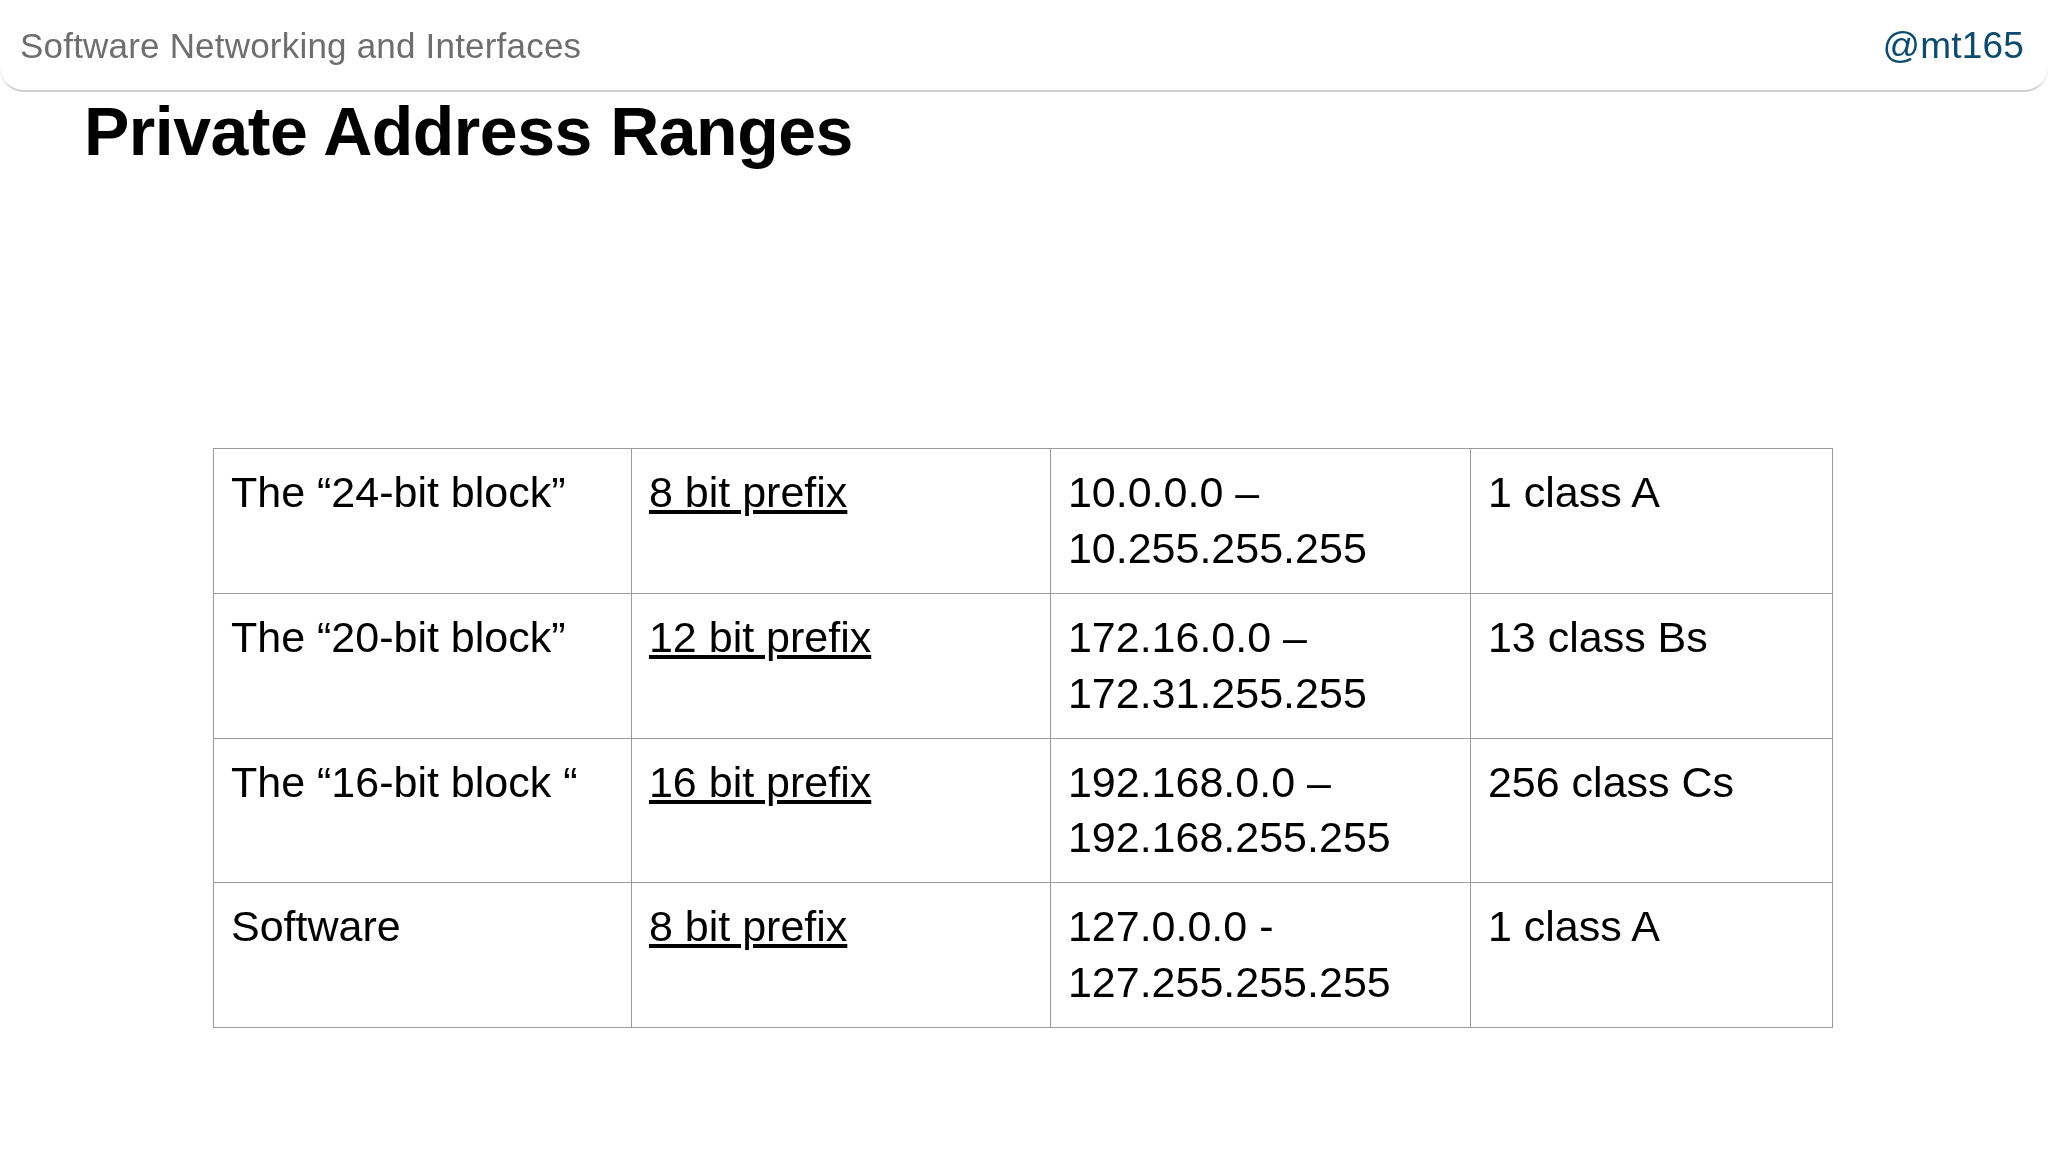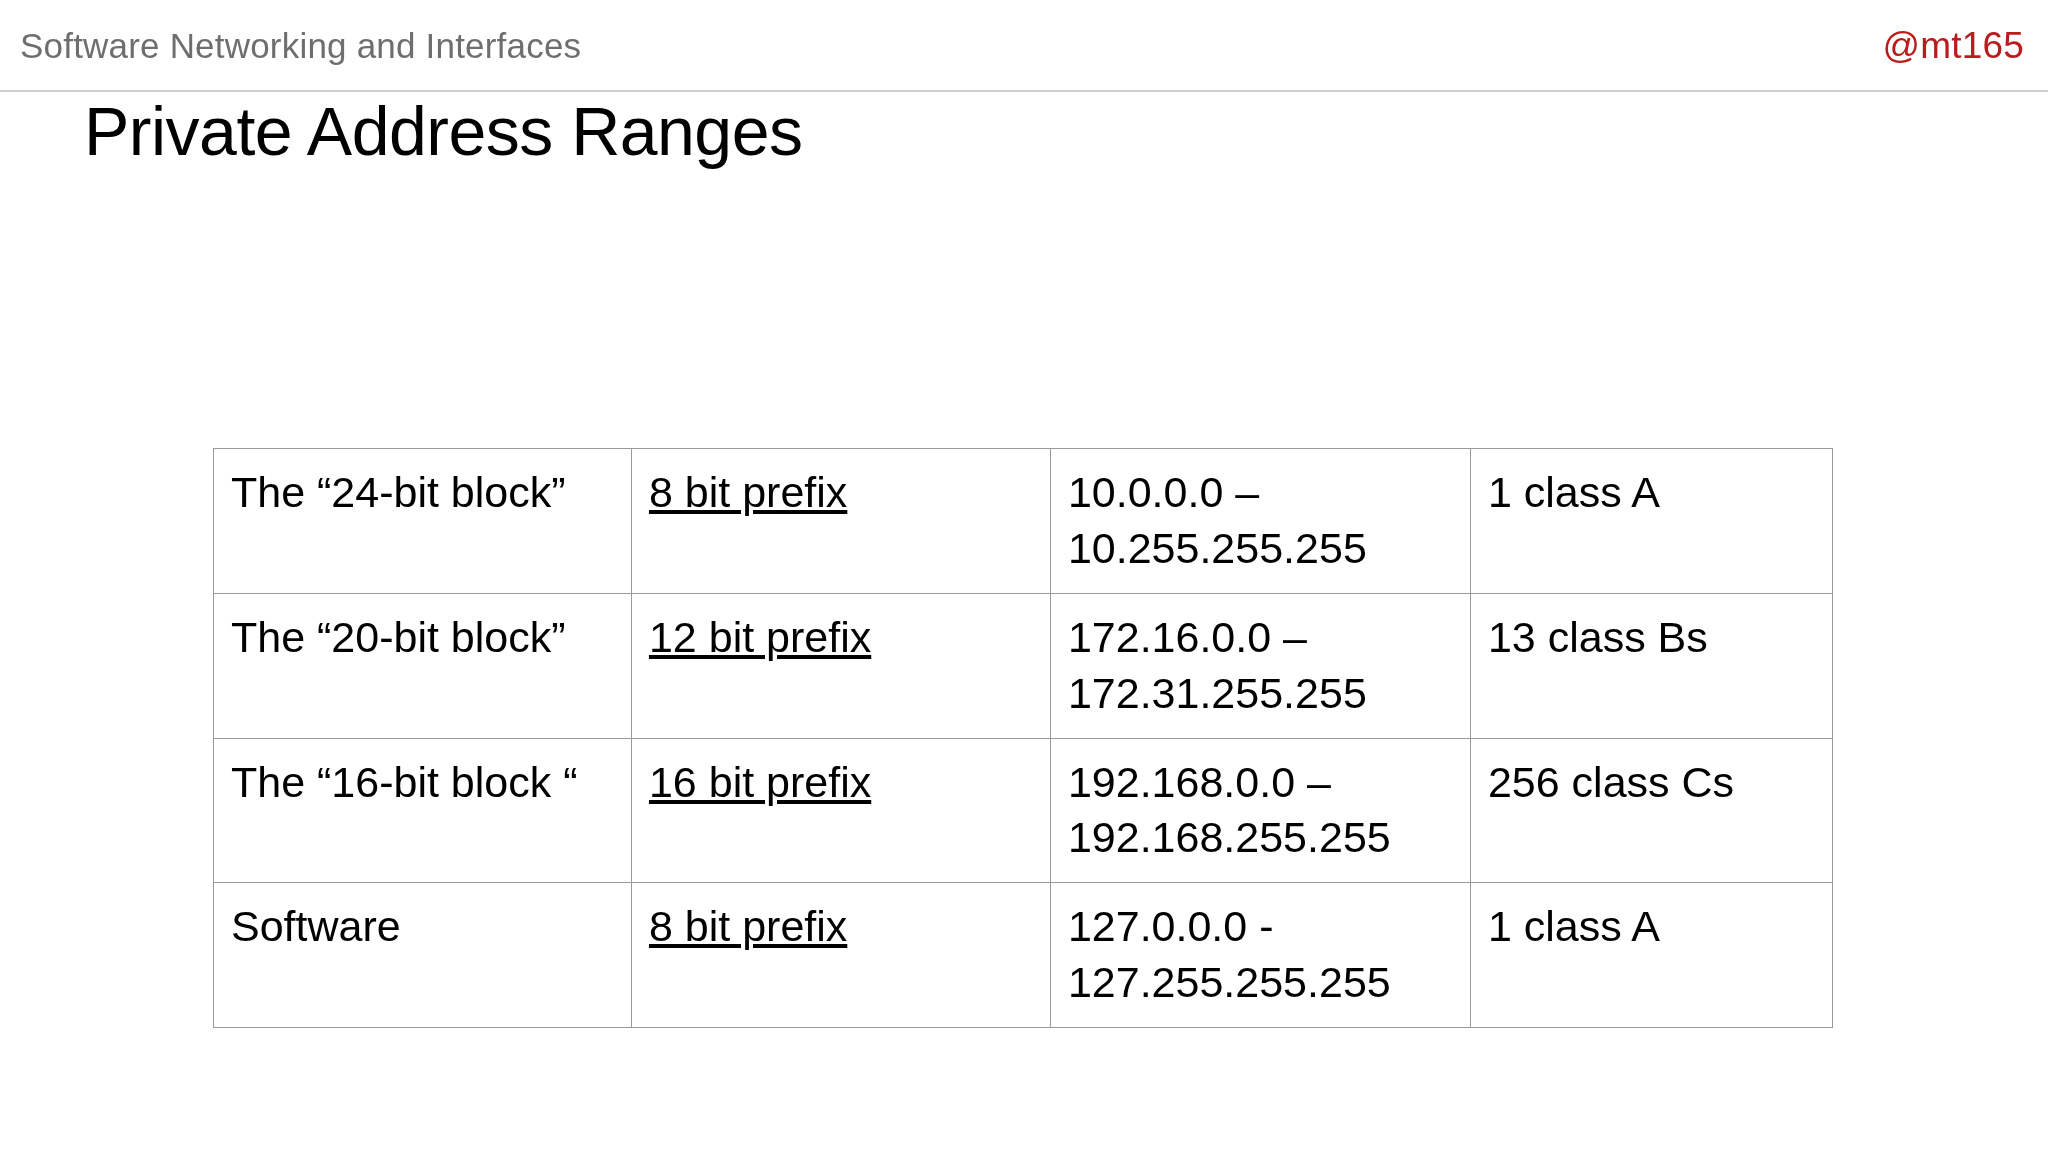--- a/index.html
+++ b/index.html
@@ -22,44 +22,45 @@
     top: 0;
     left: 0;
     width: 2048px;
     height: 92px;
     box-sizing: border-box;
     border-bottom: 2px solid #cfcfcf;
     display: flex;
     align-items: center;
     justify-content: space-between;
     padding: 0 24px 0 20px;
+    border-radius: 24px;
   }
   .header-course {
     font-size: 35px;
     color: #6e6e6e;
     letter-spacing: 0.2px;
     line-height: 1;
     white-space: nowrap;
   }
   .header-handle {
     font-size: 37px;
-    color: #b91c1c;
+    color: #0c4a6e;
     letter-spacing: 0.2px;
     line-height: 1;
     white-space: nowrap;
     margin-left: 43px;
   }
 
   
   .slide-title {
     position: absolute;
     left: 84px;
     top: 95px;
     font-size: 68px;
-    font-weight: normal;
+    font-weight: bold;
     color: #000000;
     line-height: 1.08;
     margin: 0;
     letter-spacing: -0.5px;
     white-space: nowrap;
   }
 
   
   .ranges-table {
     position: absolute;

